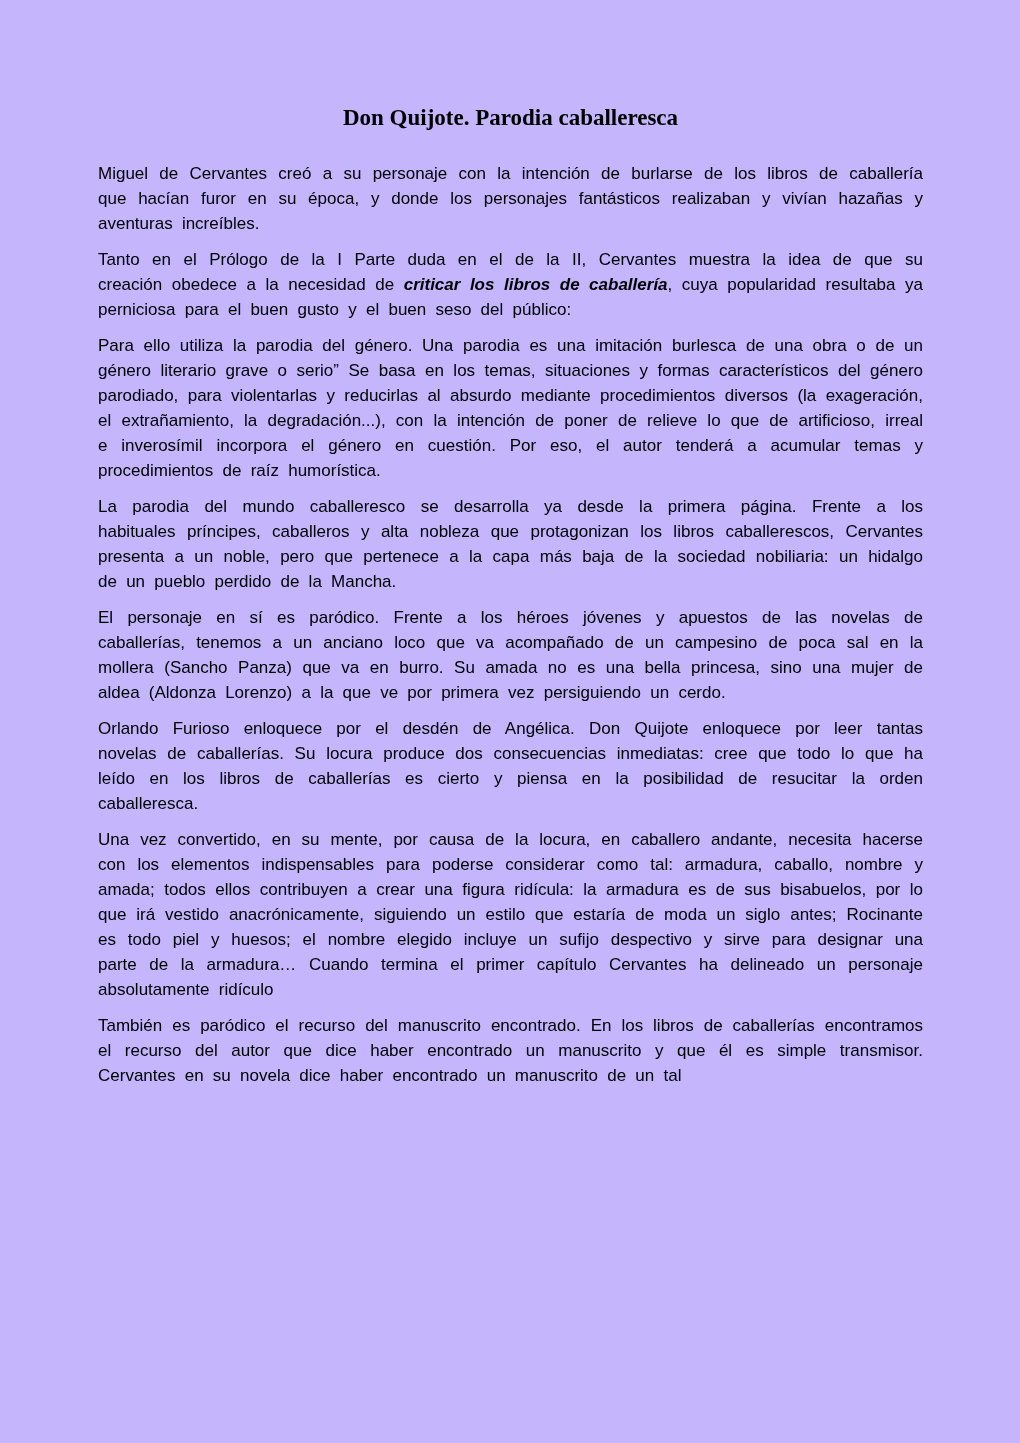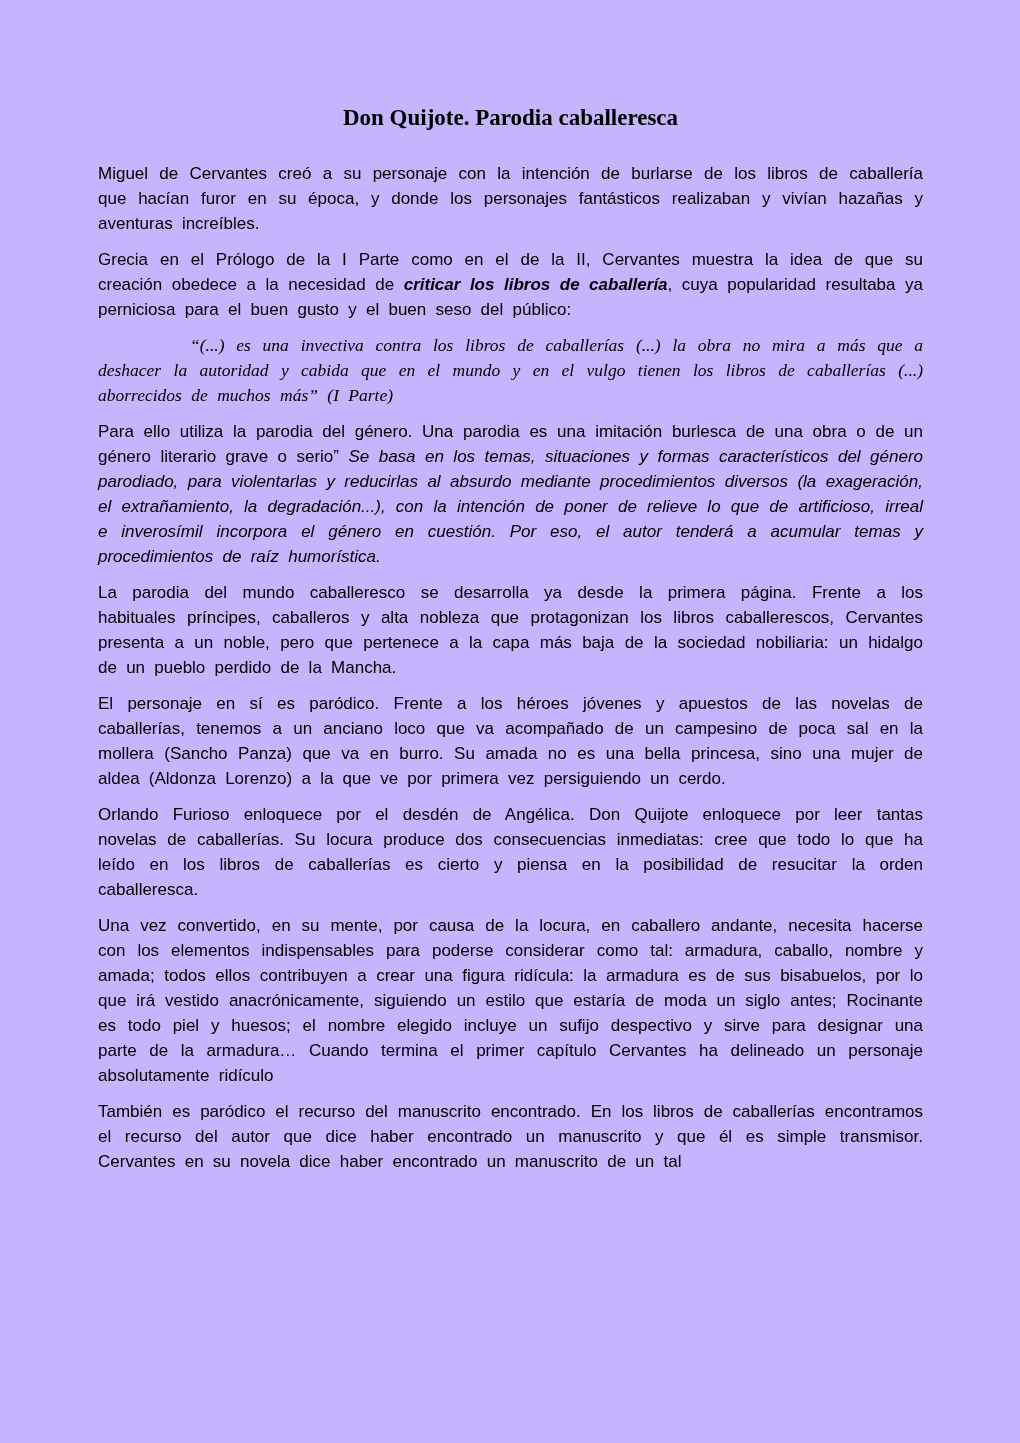--- a/index.html
+++ b/index.html
@@ -47,35 +47,33 @@
   }
   p.quote-par.first-indent {
     text-indent: 92px;
   }
   .run-bold-italic {
     font-weight: bold;
     font-style: italic;
     margin-top: 36px;
   }
   .run-italic {
-    font-style: italic;
   }
 </style>
 </head>
 <body>
 
 <div class="page">
 
   <h1 class="doc-title">Don Quijote. Parodia caballeresca</h1>
 
   <p class="body-par">Miguel de Cervantes creó a su personaje con la intención de burlarse de los libros de caballería que hacían furor en su época, y donde los personajes fantásticos realizaban y vivían hazañas y aventuras increíbles.</p>
 
-  <p class="body-par"><span>Grecia en el Prólogo de la I Parte como en el de la II, Cervantes muestra la idea de que su creación obedece a la necesidad de </span><span class="run-bold-italic">criticar los libros de caballería</span><span>, cuya popularidad resultaba ya perniciosa para el buen gusto y el buen seso del público:</span></p>
+  <p class="body-par"><span>Tanto en el Prólogo de la I Parte duda en el de la II, Cervantes muestra la idea de que su creación obedece a la necesidad de </span><span class="run-bold-italic">criticar los libros de caballería</span><span>, cuya popularidad resultaba ya perniciosa para el buen gusto y el buen seso del público:</span></p>
 
-  <p class="quote-par first-indent">“(...) es una invectiva contra los libros de caballerías (...) la obra no mira a más que a deshacer la autoridad y cabida que en el mundo y en el vulgo tienen los libros de caballerías (...) aborrecidos de muchos más” (I Parte)</p>
 
 
   <p class="body-par"><span>Para ello utiliza la parodia del género. Una parodia es una imitación burlesca de una obra o de un género literario grave o serio” </span><span class="run-italic">Se basa en los temas, situaciones y formas característicos del género parodiado, para violentarlas y reducirlas al absurdo mediante procedimientos diversos (la exageración, el extrañamiento, la degradación...), con la intención de poner de relieve lo que de artificioso, irreal e inverosímil incorpora el género en cuestión. Por eso, el autor tenderá a acumular temas y procedimientos de raíz humorística.</span></p>
 
   <p class="body-par">La parodia del mundo caballeresco se desarrolla ya desde la primera página. Frente a los habituales príncipes, caballeros y alta nobleza que protagonizan los libros caballerescos, Cervantes presenta a un noble, pero que pertenece a la capa más baja de la sociedad nobiliaria: un hidalgo de un pueblo perdido de la Mancha.</p>
 
 
   <p class="body-par">El personaje en sí es paródico. Frente a los héroes jóvenes y apuestos de las novelas de caballerías, tenemos a un anciano loco que va acompañado de un campesino de poca sal en la mollera (Sancho Panza) que va en burro. Su amada no es una bella princesa, sino una mujer de aldea (Aldonza Lorenzo) a la que ve por primera vez persiguiendo un cerdo.</p>
 
   <p class="body-par">Orlando Furioso enloquece por el desdén de Angélica. Don Quijote enloquece por leer tantas novelas de caballerías. Su locura produce dos consecuencias inmediatas: cree que todo lo que ha leído en los libros de caballerías es cierto y piensa en la posibilidad de resucitar la orden caballeresca.</p>

